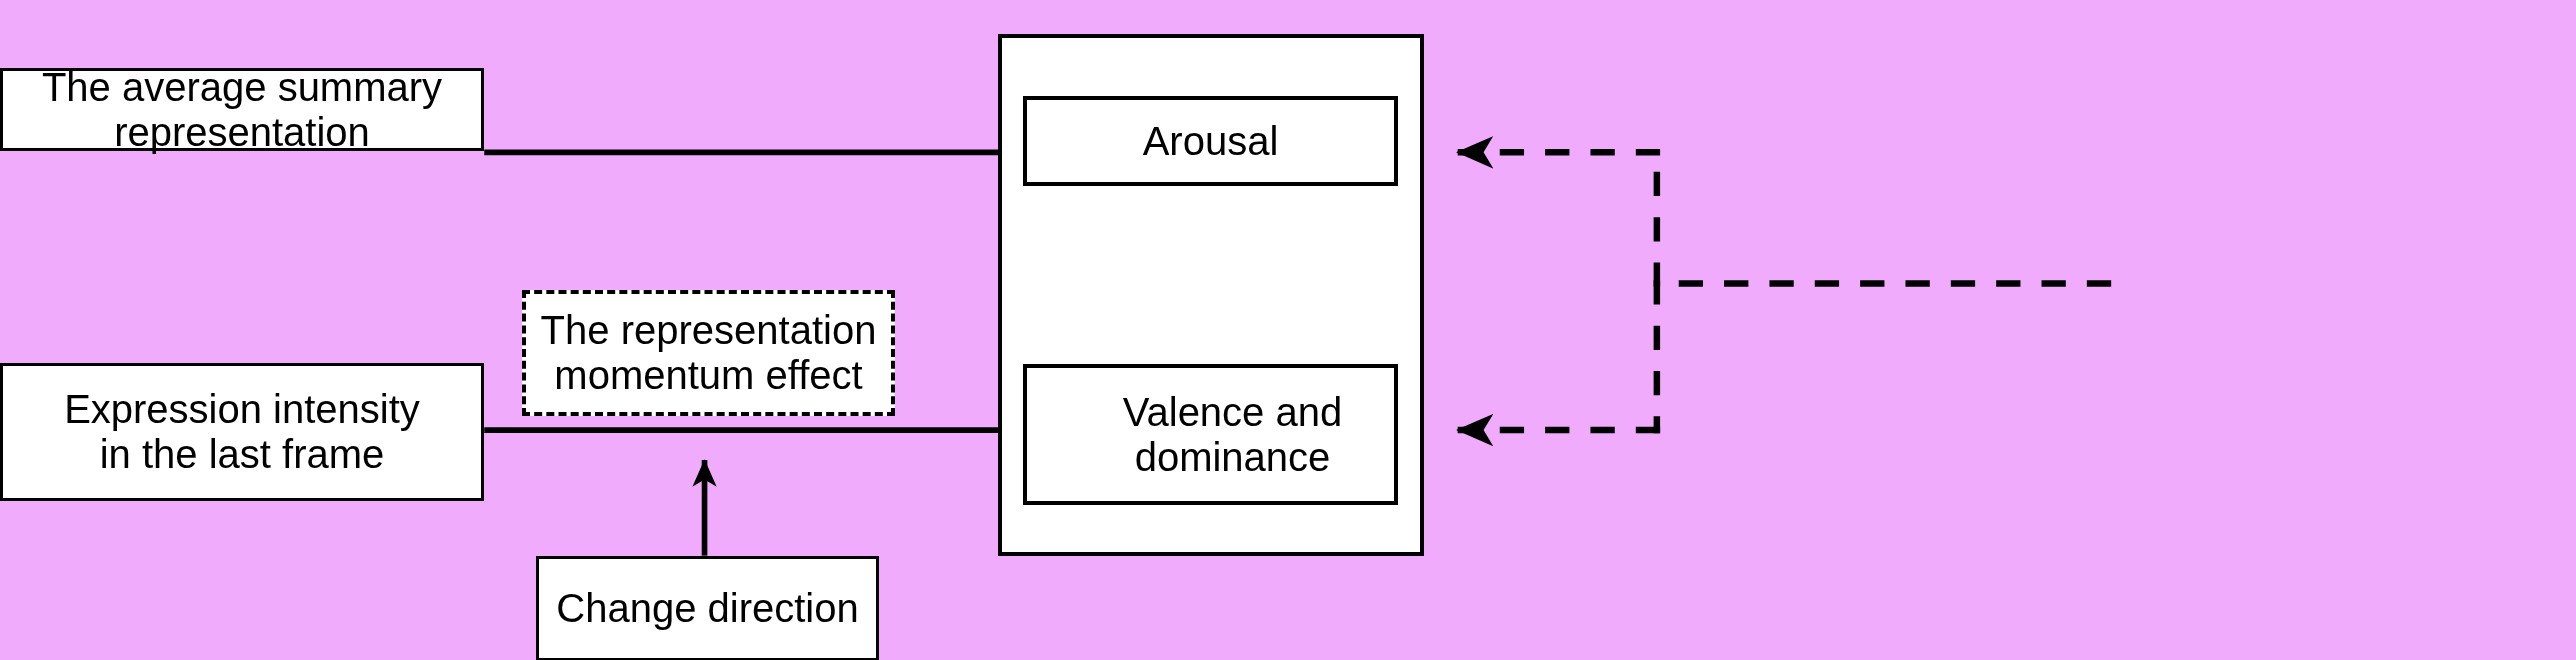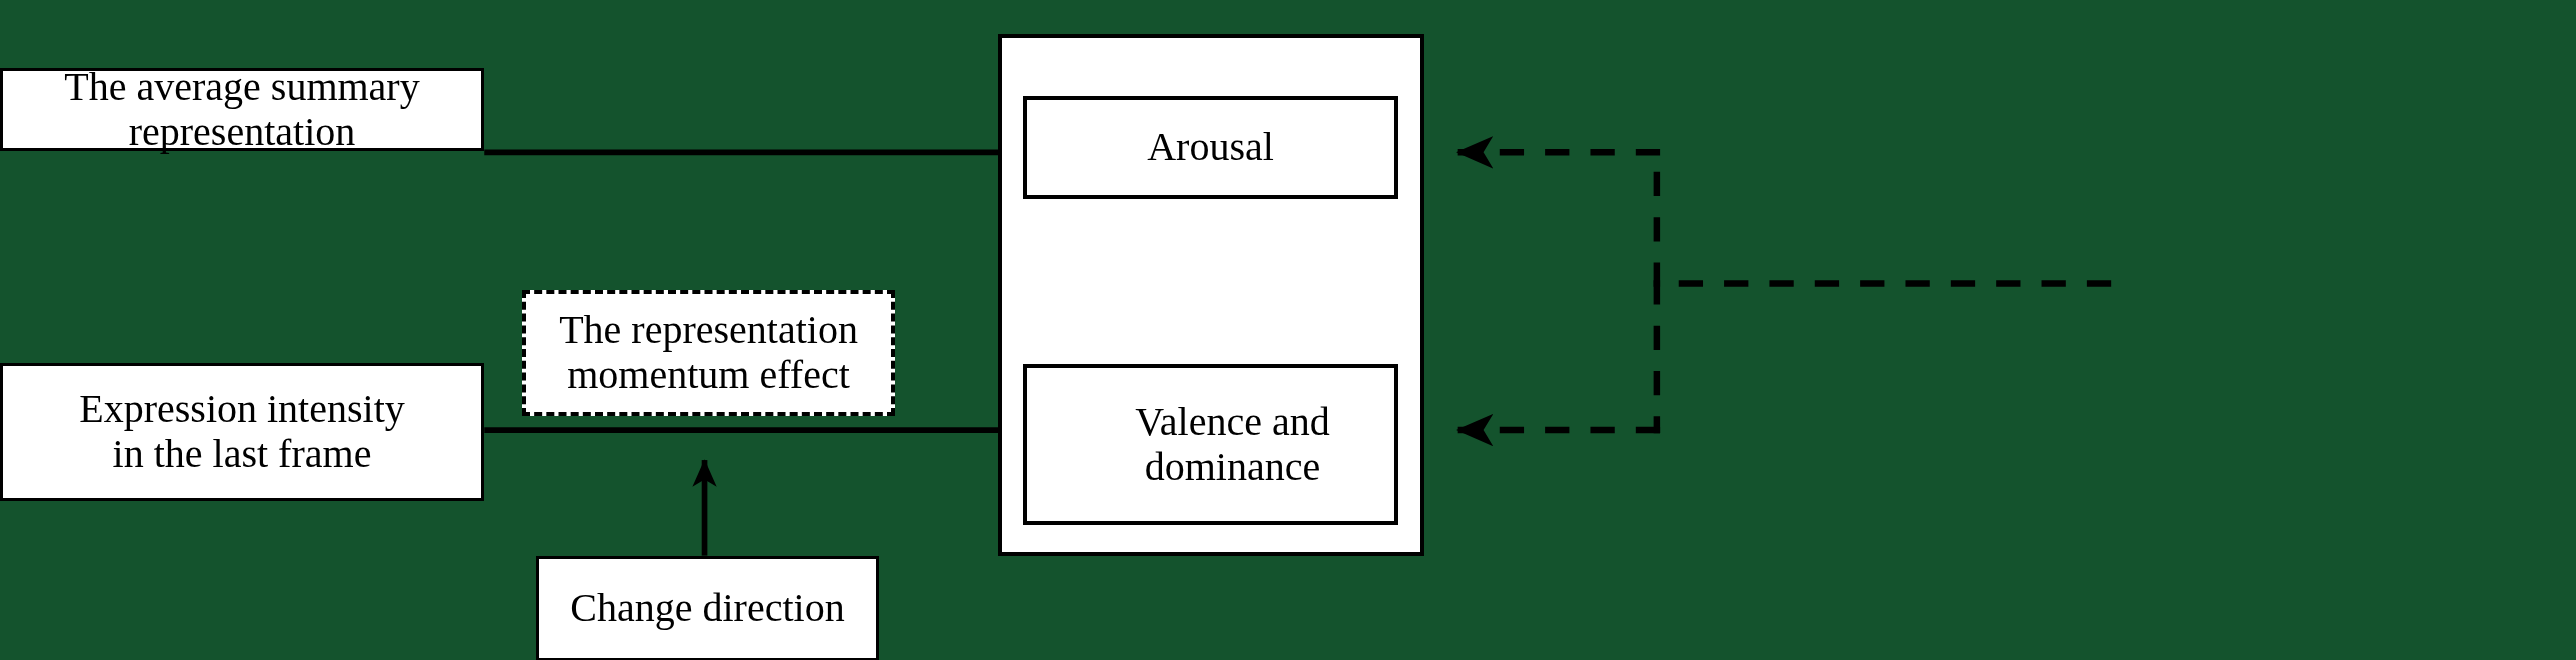--- a/index.html
+++ b/index.html
@@ -4,22 +4,22 @@
 <style>
   html, body {
     margin: 0;
     padding: 0;
     background: #ffffff;
   }
   #canvas {
     position: relative;
     width: 2576px;
     height: 661px;
-    background: #14532d;
-    font-family: Liberation Serif, serif;
+    background: #f0abfc;
+    font-family: Liberation Sans, sans-serif;
     color: #000000;
     overflow: hidden;
   }
   .node {
     position: absolute;
     box-sizing: border-box;
     display: flex;
     align-items: center;
     justify-content: center;
     text-align: center;
@@ -98,21 +98,21 @@
 
 
   <div class="node solid-box t50" style="left:0px; top:363px; width:484px; height:138px;">Expression intensity
 in the last frame</div>
 
   <div class="node dashed-box t50" style="left:522px; top:290px; width:373px; height:126px;">The representation
 momentum effect</div>
 
   <div class="node solid-box t50" style="left:536px; top:556px; width:343px; height:105px;text-align:right;">Change direction</div>
 
-  <div class="node inner-box t50" style="left:1023px; top:96px; width:375px; height:103px;">Arousal</div>
+  <div class="node inner-box t50" style="left:1023px; top:96px; width:375px; height:90px;">Arousal</div>
 
-  <div class="node inner-box t50" style="left:1023px; top:364px; width:375px; height:161px;padding-left:44px;">Valence and
+  <div class="node inner-box t50" style="left:1023px; top:364px; width:375px; height:141px;padding-left:44px;">Valence and
 dominance</div>
 
 
 
 </div>
 
 
 </body></html>

